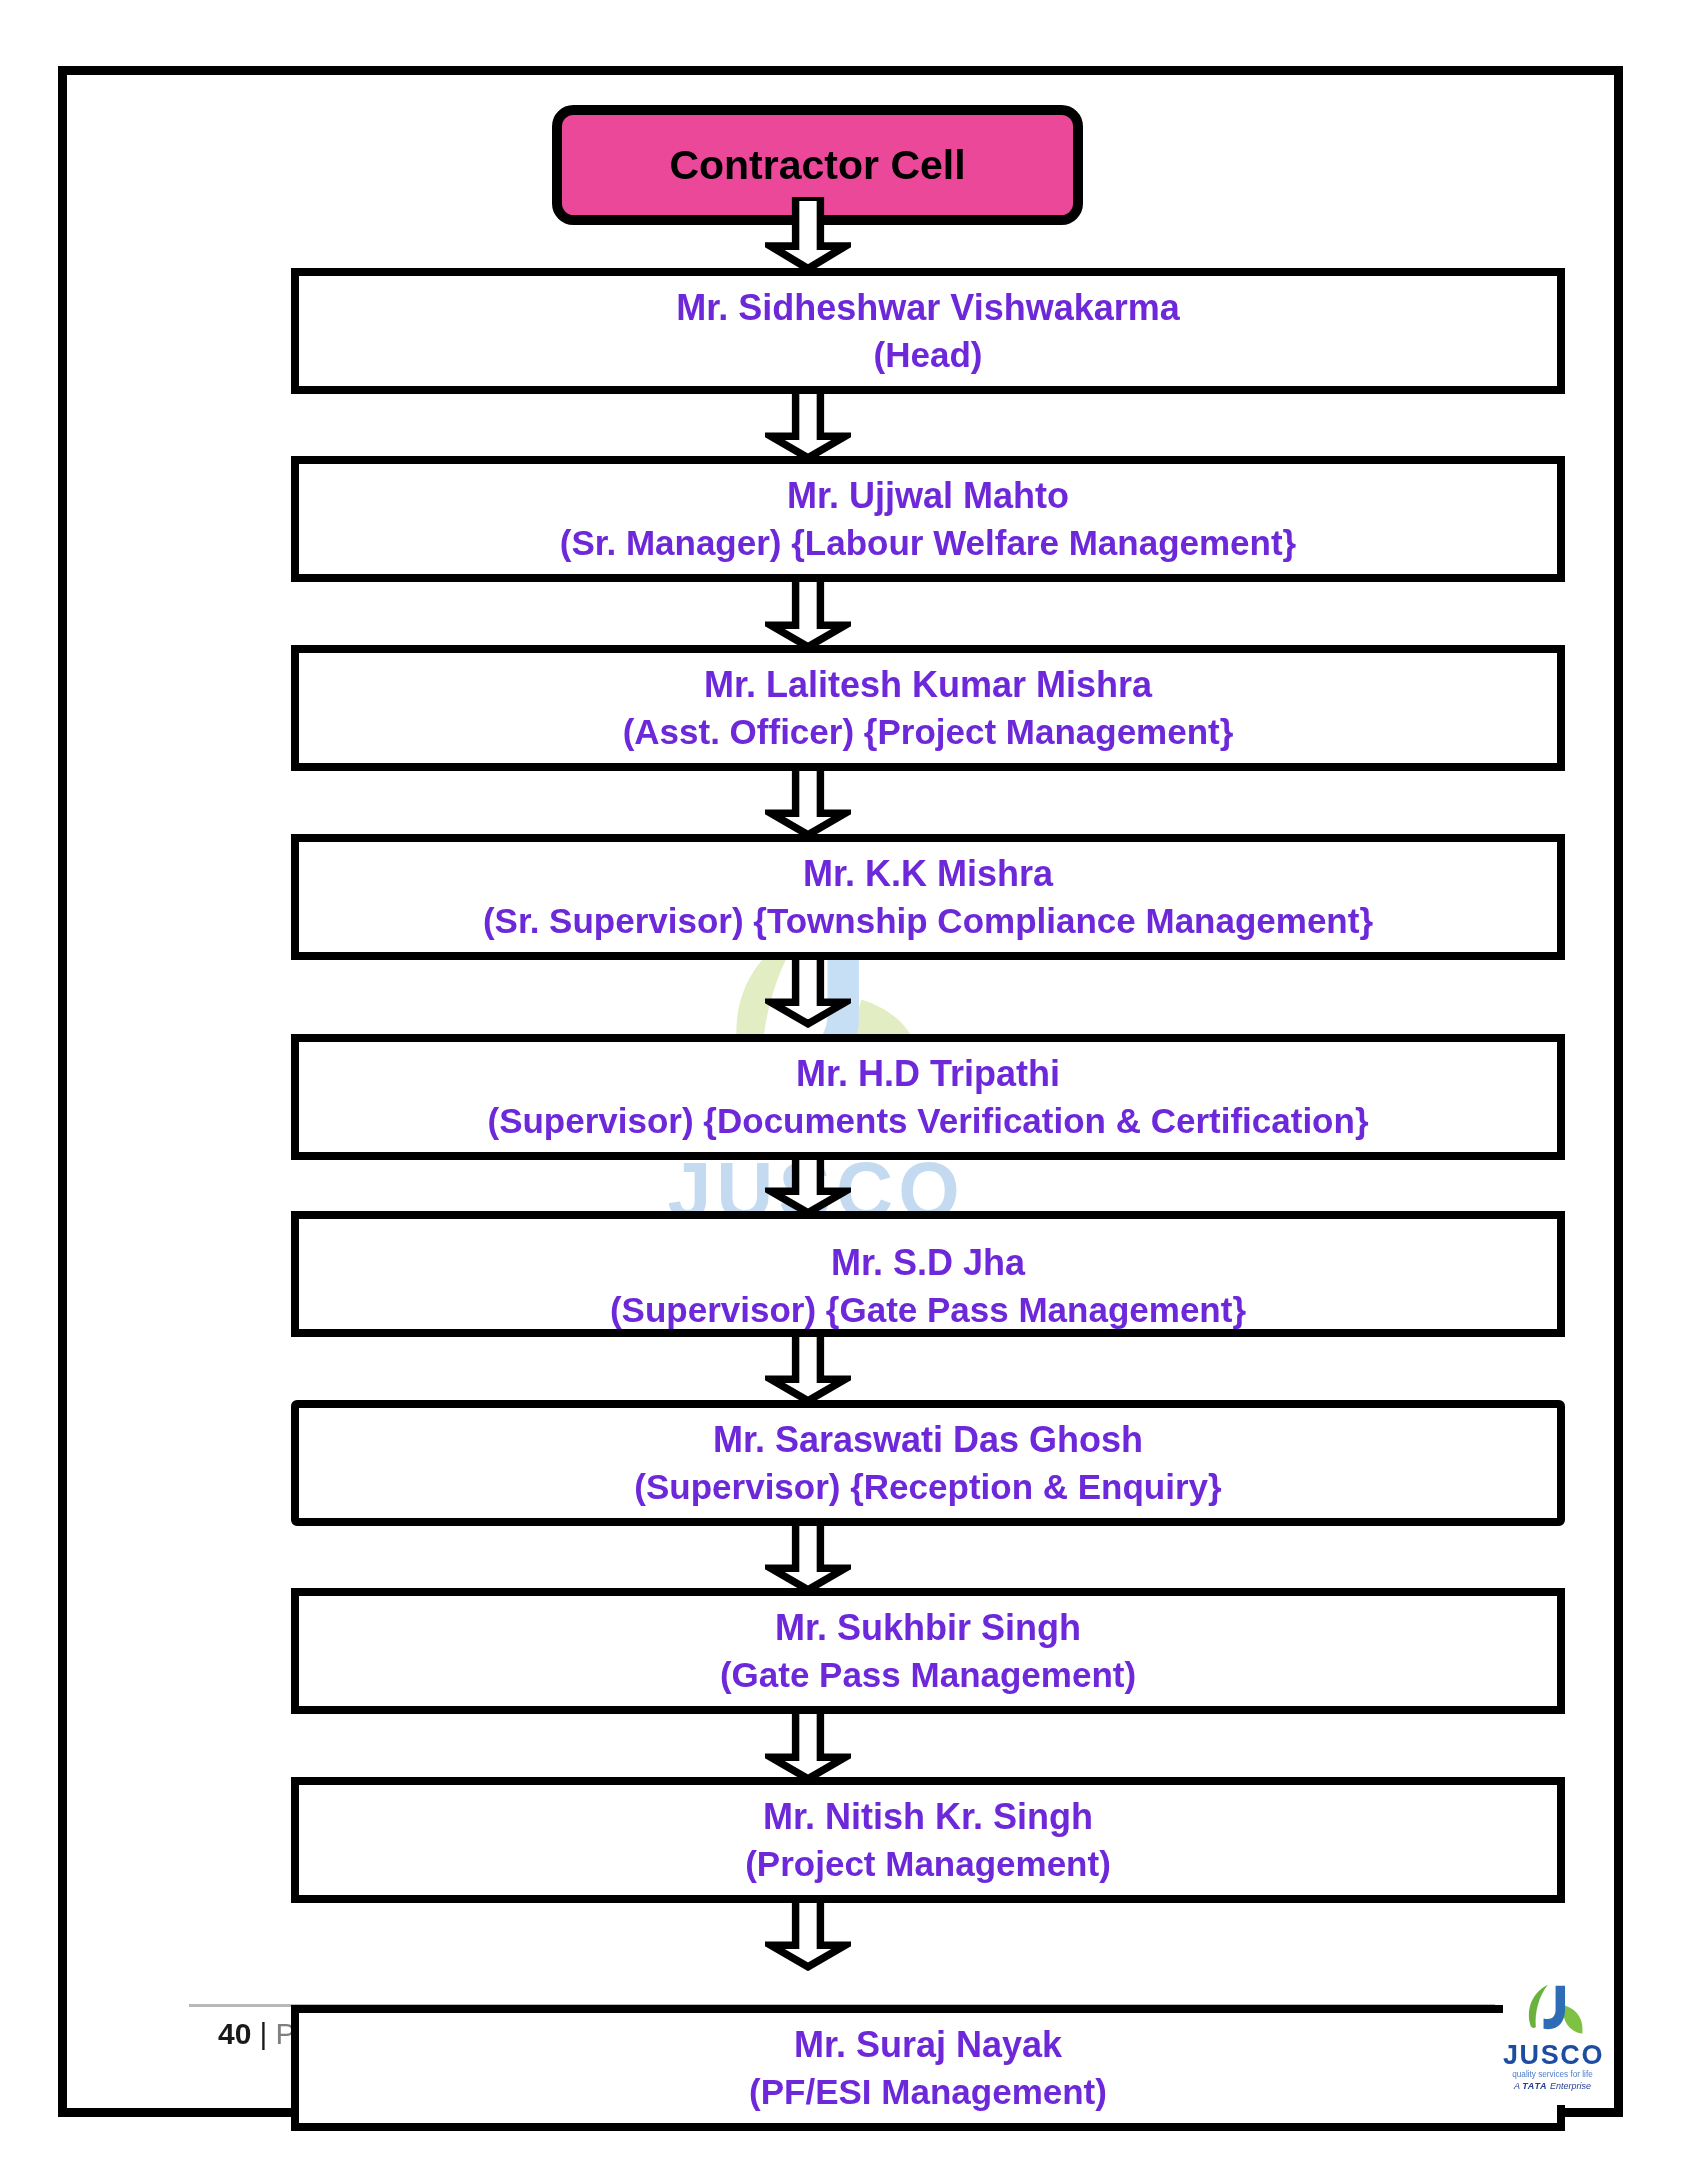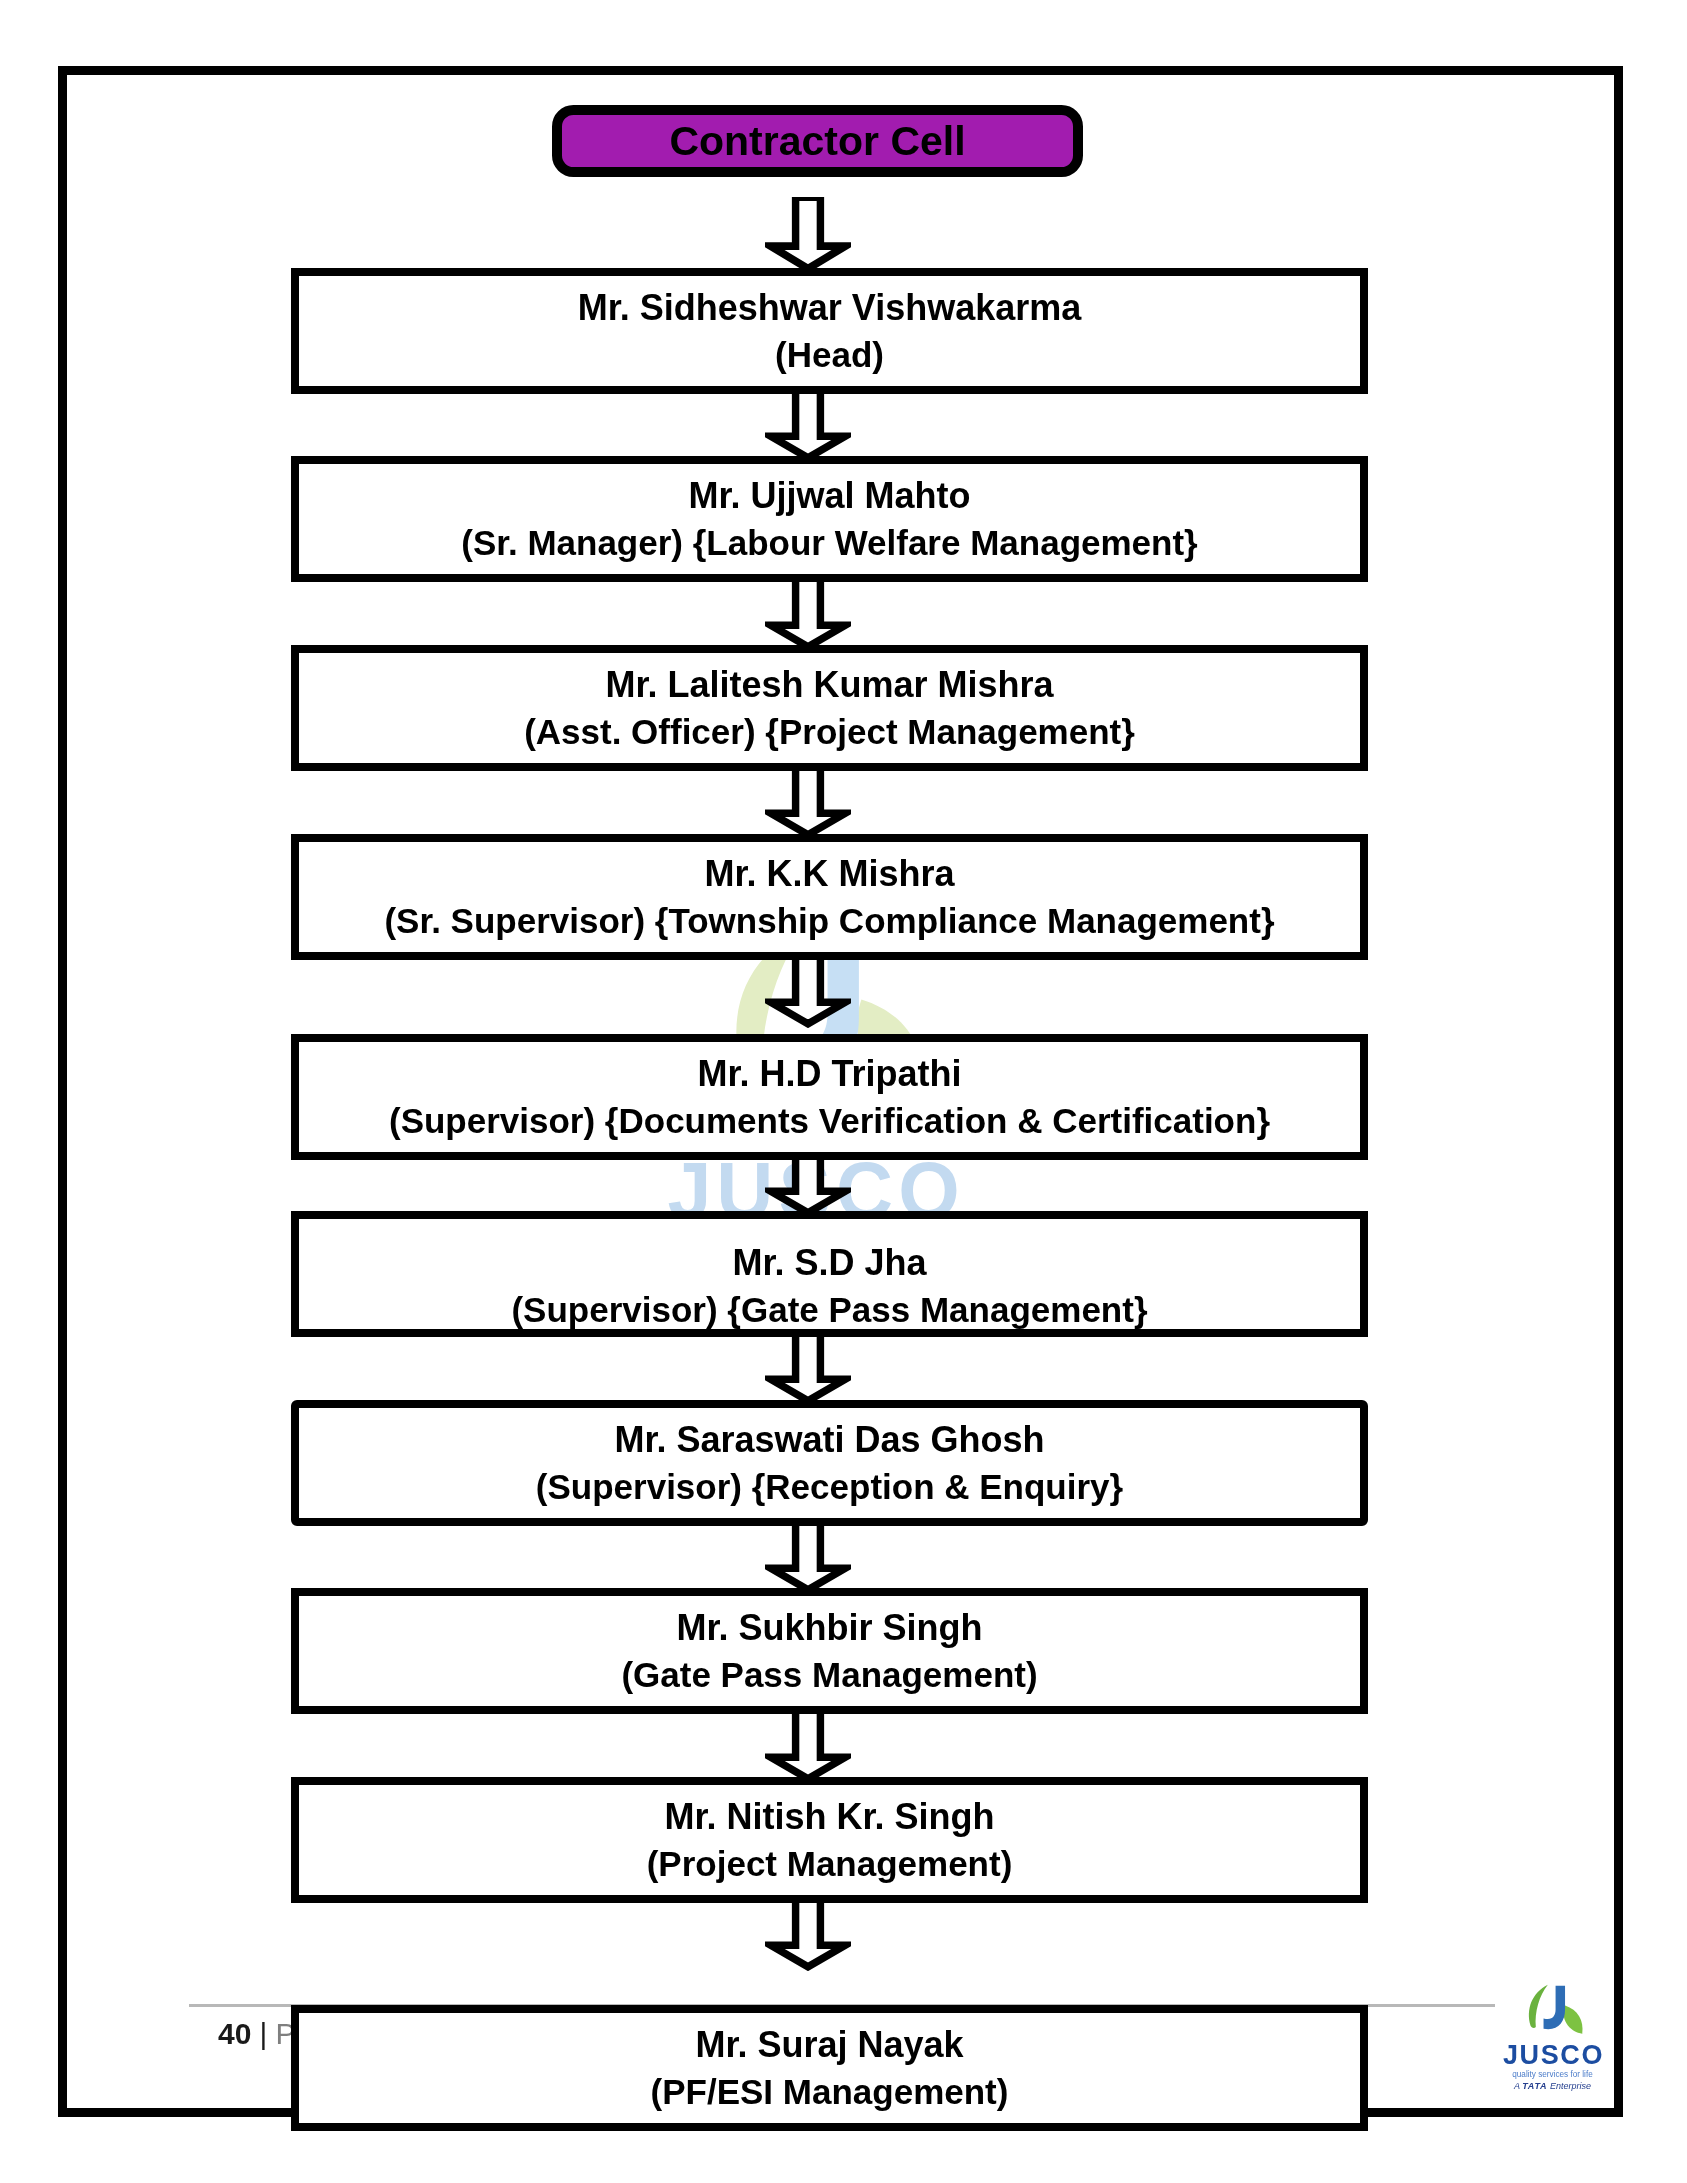--- a/index.html
+++ b/index.html
@@ -31,40 +31,40 @@
     text-align:center;
     font-weight:bold;
     font-size:79px;
     letter-spacing:5px;
     color:#c3daf0;
   }
 
   
   .title-box{
     position:absolute;
-    left:552px;top:105px;width:531px;height:72px;
+    left:552px;top:105px;width:531px;height:120px;
     border:10.7px solid #000;
     border-radius:21.4px;
-    background:#a21caf;
+    background:#ec4899;
     display:flex;align-items:center;justify-content:center;
     font-size:41px;font-weight:bold;color:#000;
     z-index:2;
   }
 
   
   .node{
     position:absolute;
-    left:291px;width:1077px;height:126px;
+    left:291px;width:1274px;height:126px;
     border:8.2px solid #000;
     background:#fff;
     display:flex;flex-direction:column;align-items:center;justify-content:center;
     gap:8.2px;
     z-index:2;
     text-align:center;
-    color:#000000;
+    color:#6d28d9;
   }
   .node .name{font-size:36px;font-weight:bold;line-height:1.1;}
   .node .role{font-size:35px;font-weight:bold;line-height:1.1;}
 
   
   .arrow{
     position:absolute;
     left:765px;width:86px;
     z-index:2;
   }

